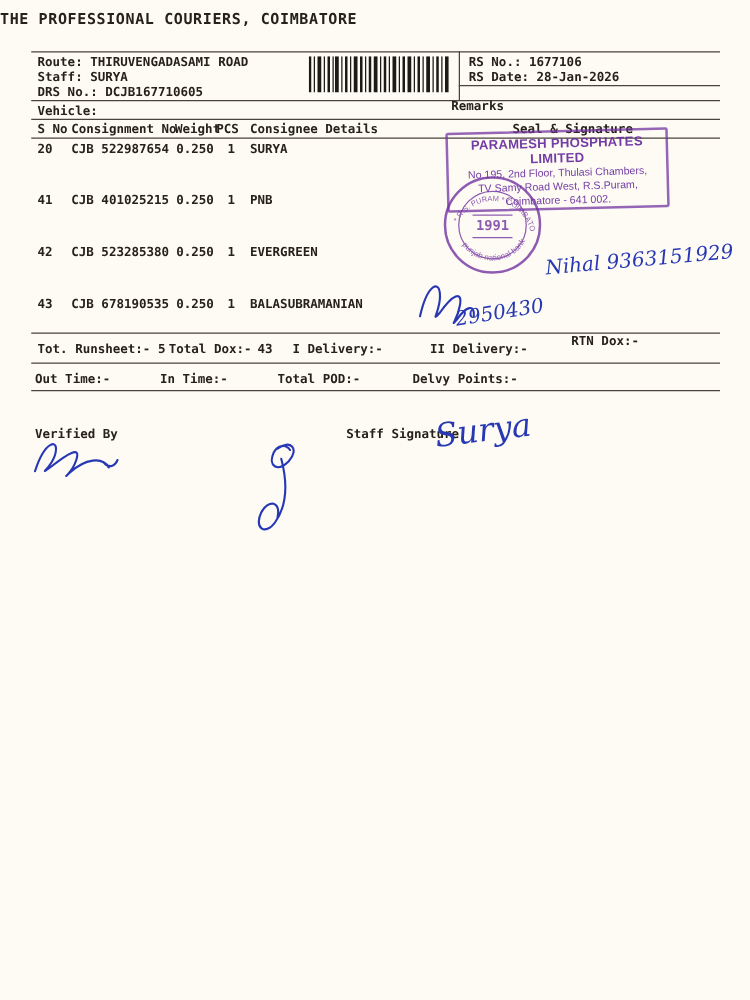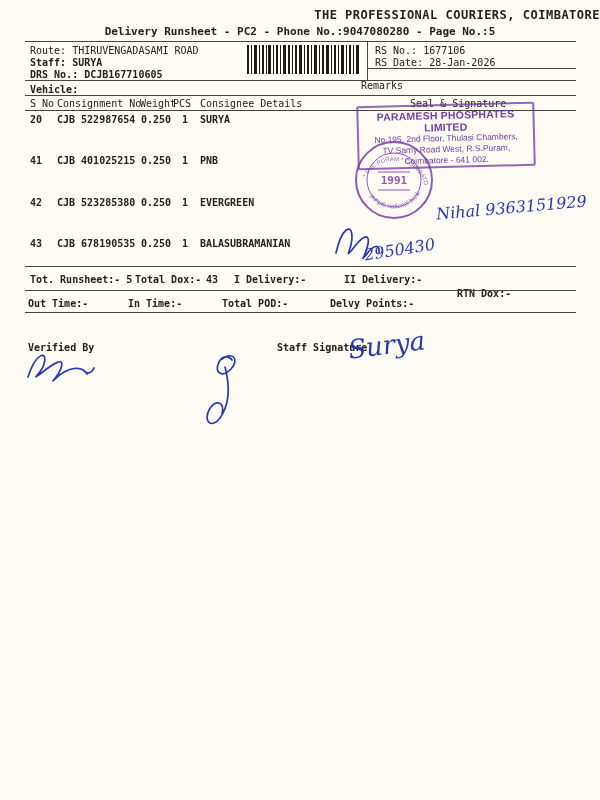--- a/index.html
+++ b/index.html
@@ -5,23 +5,23 @@
   html,body{margin:0;padding:0;background:#e8e6e0;}
   .page{
     position:relative;width:600px;height:800px;margin:0 auto;
     background:#fdfbf4;overflow:hidden;
     font-family:"DejaVu Sans Mono","Liberation Mono",monospace;
     color:#26221a;
   }
   .abs{position:absolute;white-space:nowrap;}
   .hline{position:absolute;left:25px;width:551px;height:1px;background:#4a443a;}
   .vline{position:absolute;width:1px;background:#4a443a;}
-  .title{left:0;width:600px;text-align:right;font-size:12px;font-weight:700;letter-spacing:.5px;}
+  .title{left:0;width:600px;text-align:left;font-size:12px;font-weight:700;letter-spacing:.5px;}
   .subtitle{left:0;width:600px;text-align:center;font-size:11px;font-weight:700;}
-  .t10{font-size:10px;}
+  .t10{font-size:10px;font-weight:bold;}
   .b{font-weight:700;}
   .stamp-box{
     position:absolute;left:357px;top:104px;width:178px;height:64px;
     border:2px solid rgba(115,52,162,.75);border-radius:2px;
     transform:rotate(-1.5deg);text-align:center;
     color:rgba(104,44,158,.92);
     font-family:"Liberation Sans",sans-serif;
     padding-top:3px;box-sizing:border-box;z-index:5;
   }
   .stamp-co{font-size:10.5px;font-weight:700;letter-spacing:.2px;}
@@ -30,21 +30,20 @@
   .sig{position:absolute;z-index:7;}
   .sig path{fill:none;stroke:#2838b4;stroke-width:1.7;stroke-linecap:round;stroke-linejoin:round;}
   .rstamp{position:absolute;left:352px;top:138px;z-index:6;opacity:.8;}
 </style>
 </head>
 <body>
 
 <div class="page">
 
   <div class="abs title" style="top:8px">THE PROFESSIONAL COURIERS, COIMBATORE</div>
-  <div class="abs subtitle" style="top:25px">Delivery Runsheet - PC2 - Phone No.:9047080280 - Page No.:5</div>
 
   <div class="hline" style="top:41px"></div>
 
   <div class="abs t10" style="left:30px;top:45px">
     <span>Route:</span>
     <span>THIRUVENGADASAMI ROAD</span>
   </div>
   <div class="abs t10 b" style="left:30px;top:57px">
     <span>Staff:</span>
     <span>SURYA</span>
@@ -182,21 +181,21 @@
     <path d="M30,9 C40,1 48,9 39,19 C30,28 22,23 27,12 C30,6 37,5 40,10 M33,17 C38,36 38,54 28,68 C20,79 11,72 17,60 C23,49 33,51 30,64"></path>
   </svg>
 
   <div class="hline" style="top:266px"></div>
 
   <div class="abs t10 b" style="left:30px;top:274px">Tot. Runsheet:- 5</div>
   <div class="abs t10 b" style="left:135px;top:274px">Total Dox:-</div>
   <div class="abs t10 b" style="left:206px;top:274px">43</div>
   <div class="abs t10 b" style="left:234px;top:274px">I Delivery:-</div>
   <div class="abs t10 b" style="left:344px;top:274px">II Delivery:-</div>
-  <div class="abs t10 b" style="left:457px;top:288px">RTN Dox:-</div>
+  <div class="abs t10 b" style="left:457px;top:268px">RTN Dox:-</div>
 
   <div class="hline" style="top:290px"></div>
 
   <div class="abs t10 b" style="left:28px;top:298px">Out Time:-</div>
   <div class="abs t10 b" style="left:128px;top:298px">In Time:-</div>
   <div class="abs t10 b" style="left:222px;top:298px">Total POD:-</div>
   <div class="abs t10 b" style="left:330px;top:298px">Delvy Points:-</div>
 
   <div class="hline" style="top:312px"></div>
 

